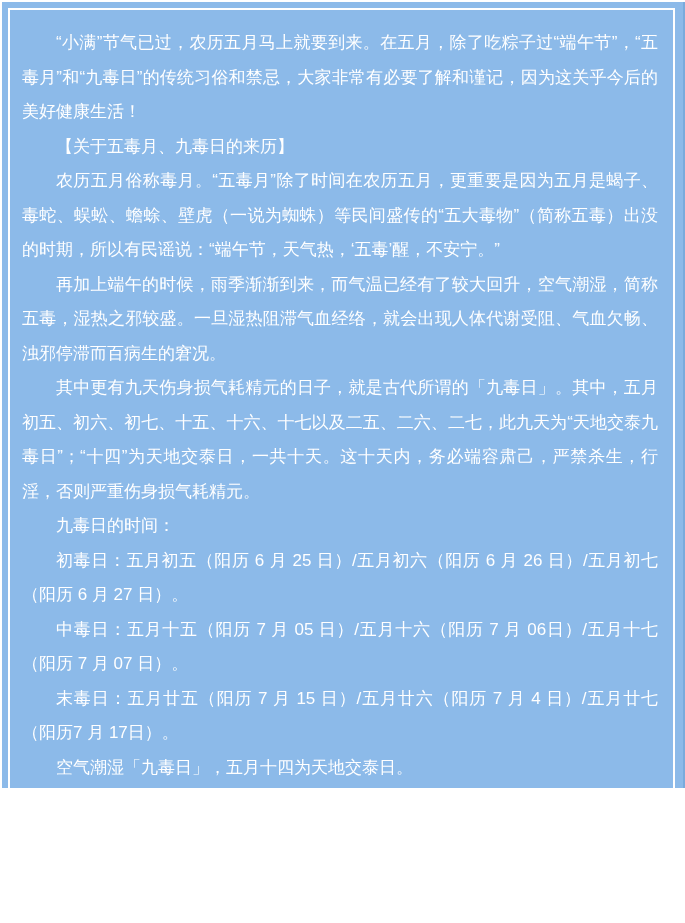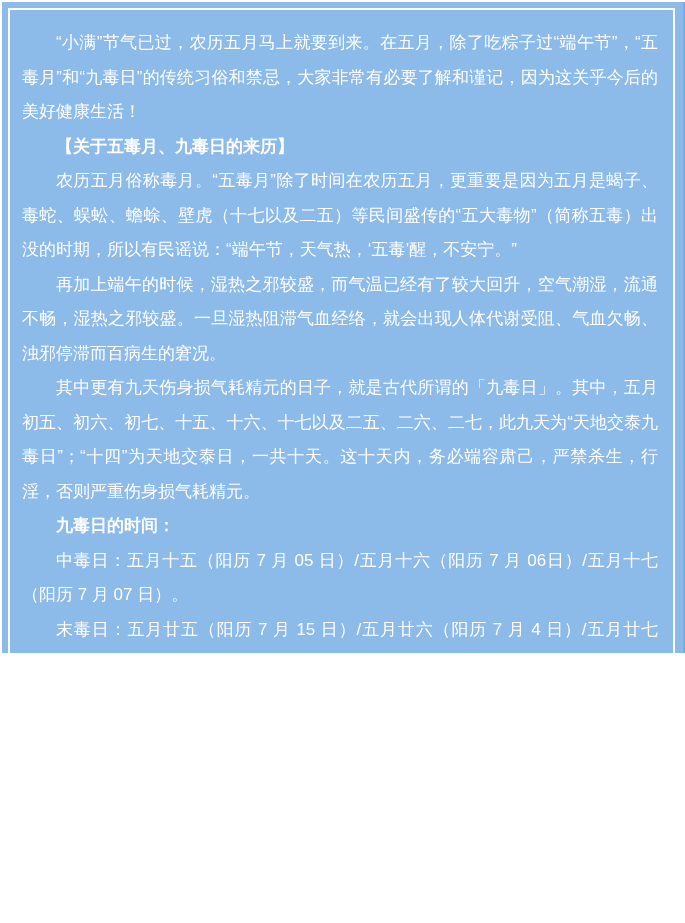--- a/index.html
+++ b/index.html
@@ -18,21 +18,21 @@
     width: 685px;
     height: 923px;
     background: var(--page_bg, #ffffff);
     overflow: hidden;
   }
   .panel {
     position: absolute;
     left: 2px;
     top: 2px;
     width: 681px;
-    height: 651px;
+    height: 786px;
     background: var(--panel_bg, #8cbae9);
     border-right: 2px solid var(--panel_edge, #79abdc);
   }
   .inner-border {
     position: absolute;
     left: 6px;
     top: 6px;
     right: 8px;
     bottom: -4px;
     border: 2px solid var(--border_color, #ffffff);
@@ -47,35 +47,36 @@
   .para {
     margin: 0;
     font-size: 17px;
     line-height: 34.5px;
     color: var(--text_color, #ffffff);
     text-align: justify;
     text-indent: 2em;
     word-break: break-all;
   }
   .para.bold {
-    font-weight: bold;
+    font-weight: normal;
     text-align: left;
   }
 </style>
 </head>
 <body>
 
 <div class="page">
   <div class="panel">
     <div class="inner-border"></div>
     <div class="content">
         <p class="para">“小满”节气已过，农历五月马上就要到来。在五月，除了吃粽子过“端午节”，“五毒月”和“九毒日”的传统习俗和禁忌，大家非常有必要了解和谨记，因为这关乎今后的美好健康生活！</p>
         <p class="para bold">【关于五毒月、九毒日的来历】</p>
-        <p class="para">农历五月俗称毒月。“五毒月”除了时间在农历五月，更重要是因为五月是蝎子、毒蛇、蜈蚣、蟾蜍、壁虎（十七以及二五）等民间盛传的“五大毒物”（简称五毒）出没的时期，所以有民谣说：“端午节，天气热，‘五毒’醒，不安宁。”</p>
-        <p class="para">再加上端午的时候，湿热之邪较盛，而气温已经有了较大回升，空气潮湿，流通不畅，湿热之邪较盛。一旦湿热阻滞气血经络，就会出现人体代谢受阻、气血欠畅、浊邪停滞而百病生的窘况。</p>
+        <p class="para">农历五月俗称毒月。“五毒月”除了时间在农历五月，更重要是因为五月是蝎子、毒蛇、蜈蚣、蟾蜍、壁虎（一说为蜘蛛）等民间盛传的“五大毒物”（简称五毒）出没的时期，所以有民谣说：“端午节，天气热，‘五毒’醒，不安宁。”</p>
+        <p class="para">再加上端午的时候，雨季渐渐到来，而气温已经有了较大回升，空气潮湿，简称五毒，湿热之邪较盛。一旦湿热阻滞气血经络，就会出现人体代谢受阻、气血欠畅、浊邪停滞而百病生的窘况。</p>
         <p class="para">其中更有九天伤身损气耗精元的日子，就是古代所谓的「九毒日」。其中，五月初五、初六、初七、十五、十六、十七以及二五、二六、二七，此九天为“天地交泰九毒日”；“十四”为天地交泰日，一共十天。这十天内，务必端容肃己，严禁杀生，行淫，否则严重伤身损气耗精元。</p>
         <p class="para bold">九毒日的时间：</p>
+        <p class="para">初毒日：五月初五（阳历 6 月 25 日）/五月初六（阳历 6 月 26 日）/五月初七（阳历 6 月 27 日）。</p>
         <p class="para">中毒日：五月十五（阳历 7 月 05 日）/五月十六（阳历 7 月 06日）/五月十七（阳历 7 月 07 日）。</p>
         <p class="para">末毒日：五月廿五（阳历 7 月 15 日）/五月廿六（阳历 7 月 4 日）/五月廿七（阳历7 月 17日）。</p>
         <p class="para">空气潮湿「九毒日」，五月十四为天地交泰日。</p>
       </div>
   </div>
 </div>
 
 </body></html>

